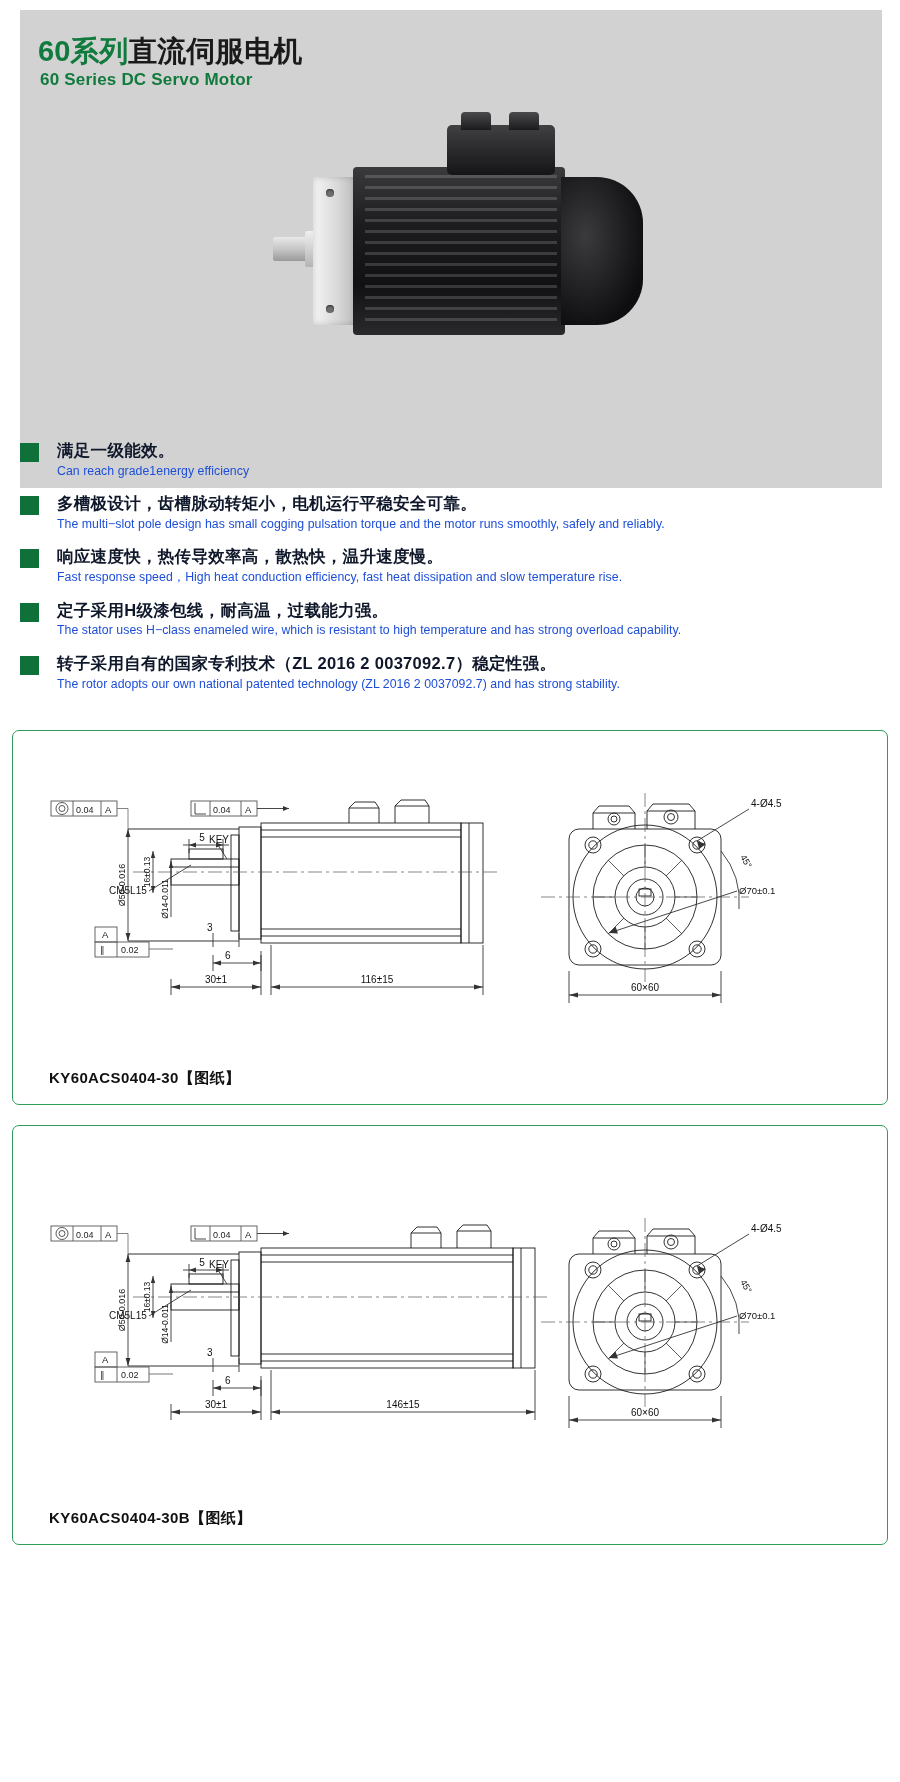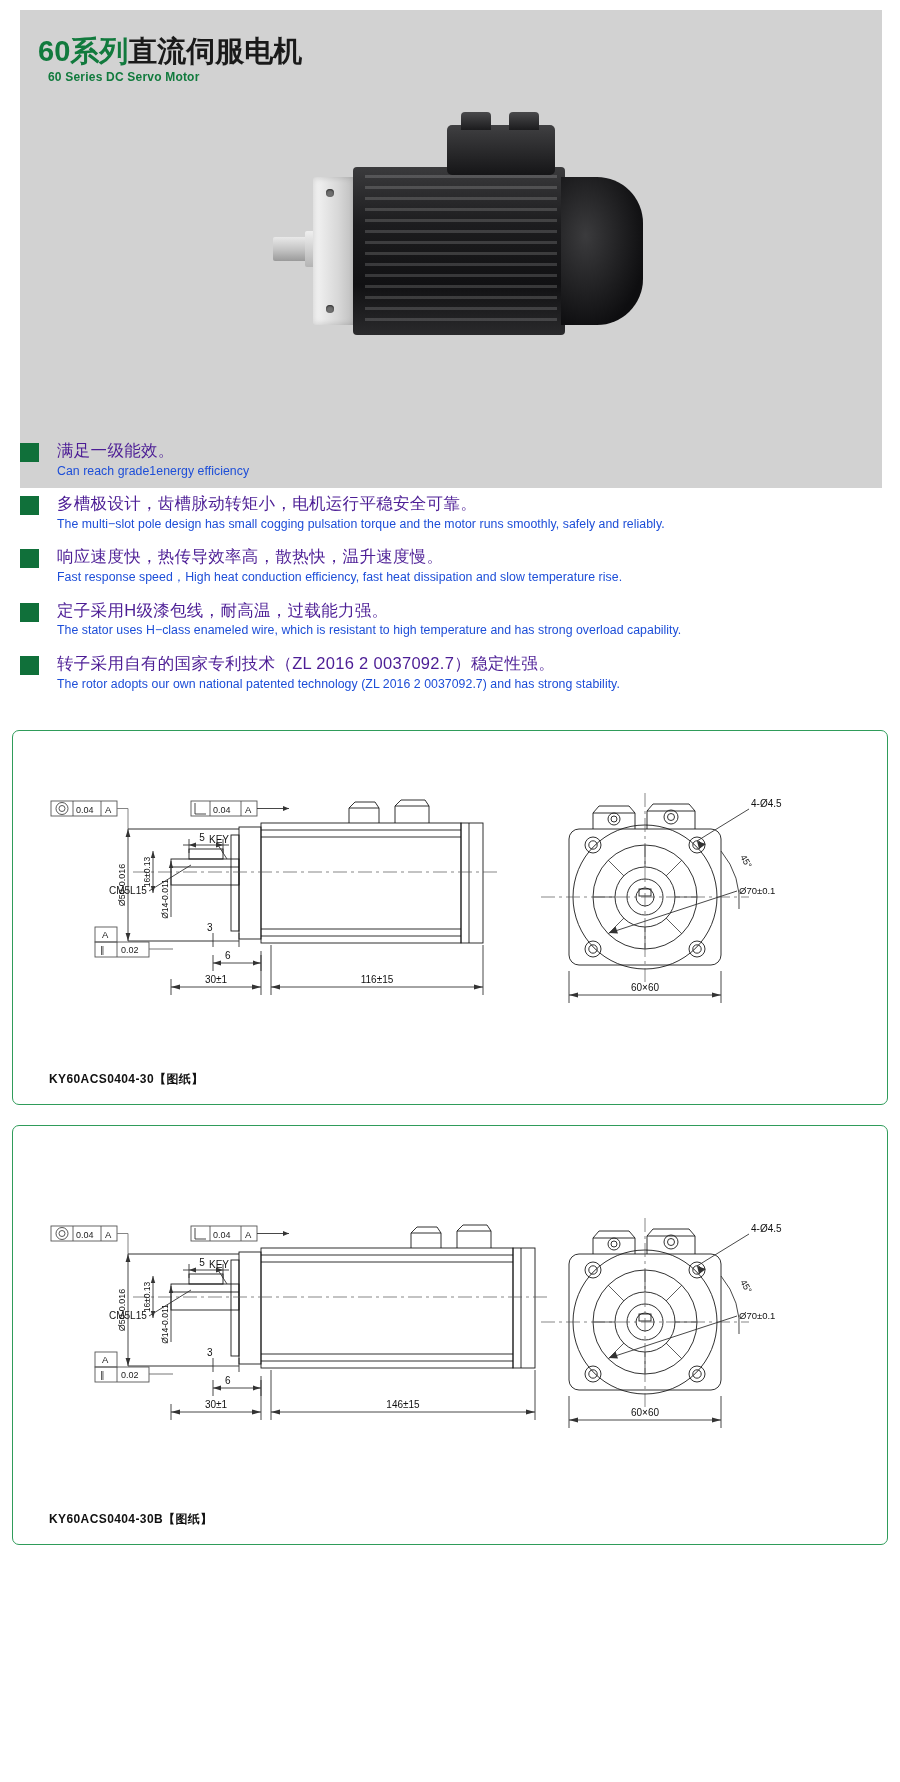--- a/index.html
+++ b/index.html
@@ -18,23 +18,22 @@
     background: #d2d2d2;
   }
   .hero-title {
     position: absolute; left: 18px; top: 22px;
     font-size: 29px; font-weight: bold; letter-spacing: 0px;
     color: #1a1a1a; white-space: nowrap;
   }
   .hero-title .accent { color: #117a3d; }
   .hero-sub {
     position: absolute; left: 20px; top: 60px;
-    font-size: 12px; font-weight: bold; color: #117a3d;
+    font-size: 17px; font-weight: bold; color: #117a3d;
     letter-spacing: 0.2px;
-    margin-left: 8px;
   }
 
   
   .motor { position: absolute; left: 245px; top: 105px; width: 400px; height: 260px; }
   .m-flange {
     position: absolute; left: 48px; top: 62px; width: 42px; height: 148px;
     background: linear-gradient(90deg,#f5f5f5,#d8d8d8 60%,#bdbdbd);
     border-radius: 3px 0 0 3px;
     box-shadow: inset 0 0 6px rgba(0,0,0,.18);
   }
@@ -85,38 +84,38 @@
   
   .features {
     position: absolute; left: 20px; top: 440px; width: 862px;
   }
   .feature { position: relative; padding-left: 37px; margin-bottom: 14px; }
   .bullet {
     position: absolute; left: 0; top: 3px; width: 19px; height: 19px;
     background: #10703a;
   }
   .feat-cn {
-    font-size: 16.5px; font-weight: normal; color: #4c1d95;
+    font-size: 16.5px; font-weight: bold; color: #0f172a;
     line-height: 1.25; letter-spacing: .3px;
   }
   .feat-en {
     font-size: 12.3px; color: #1d4ed8; line-height: 1.35;
     margin-top: 2px; letter-spacing: .05px;
   }
 
   
   .panel {
     position: absolute; left: 12px; width: 876px;
     border: 1px solid #2f9c5a; border-radius: 7px; background: #fff;
   }
   #panel-1 { top: 730px; height: 375px; }
   #panel-2 { top: 1125px; height: 420px; }
   .panel-caption {
     position: absolute; left: 36px; bottom: 16px;
-    font-size: 12px; font-weight: bold; color: #111;
+    font-size: 15px; font-weight: bold; color: #111;
     letter-spacing: .4px;
   }
   .dwg { position: absolute; left: 0; top: 0; width: 876px; }
   #dwg-1 { height: 300px; }
   #dwg-2 { height: 340px; }
   .dwg svg { display: block; }
 </style>
 </head>
 <body>
 

